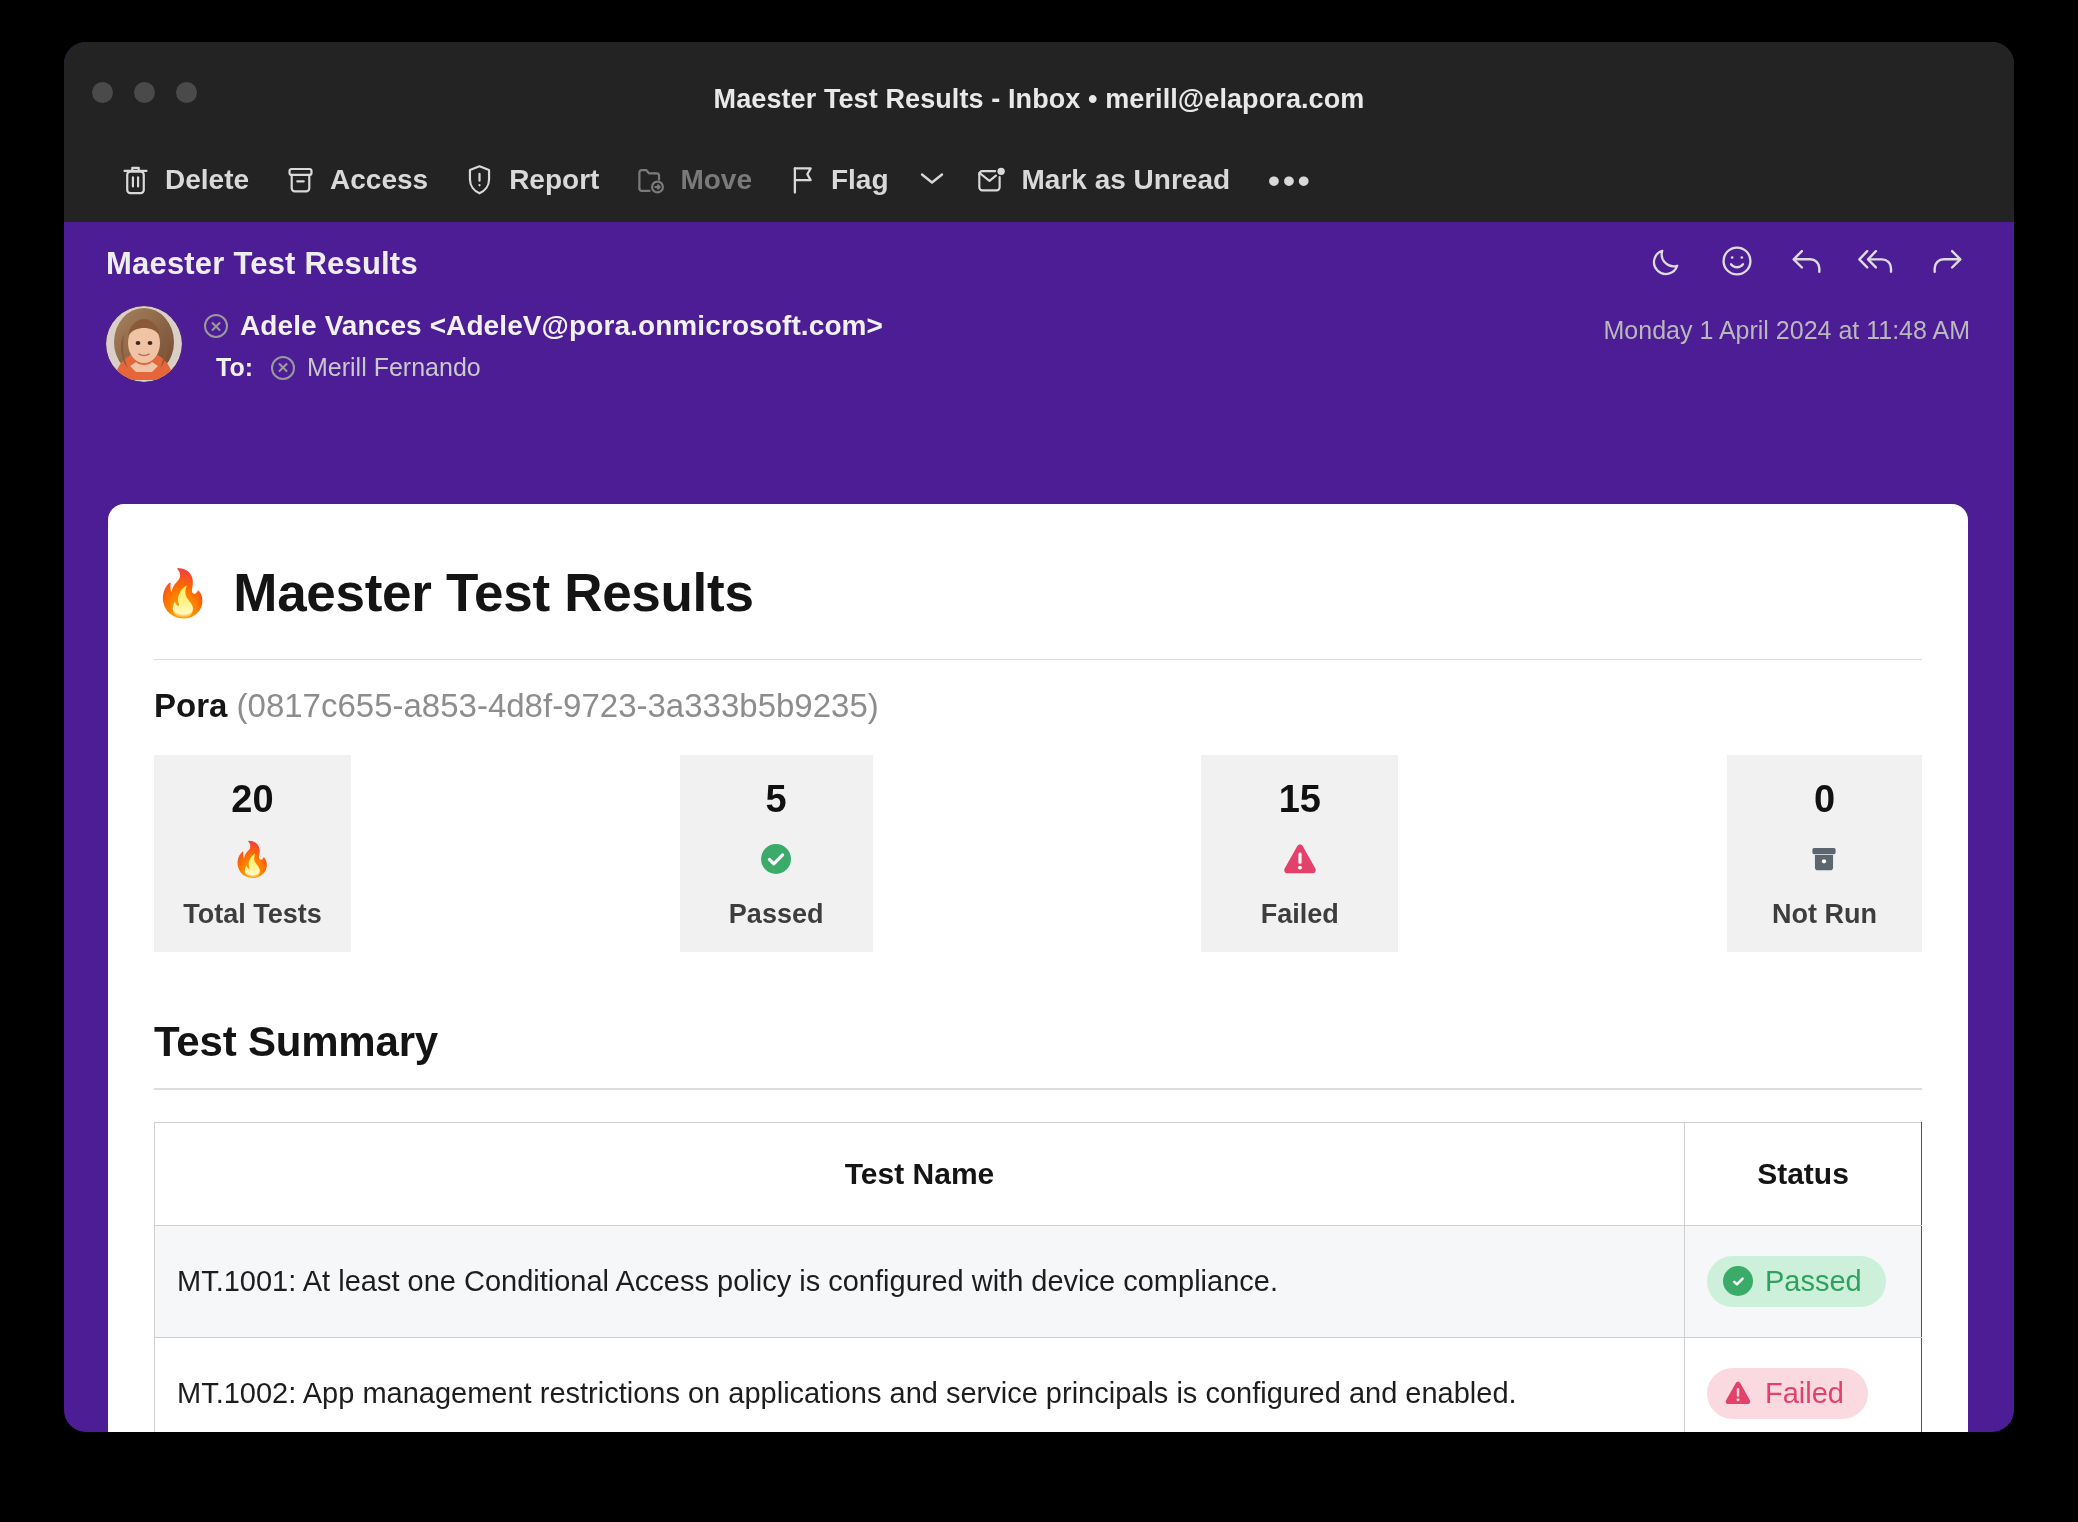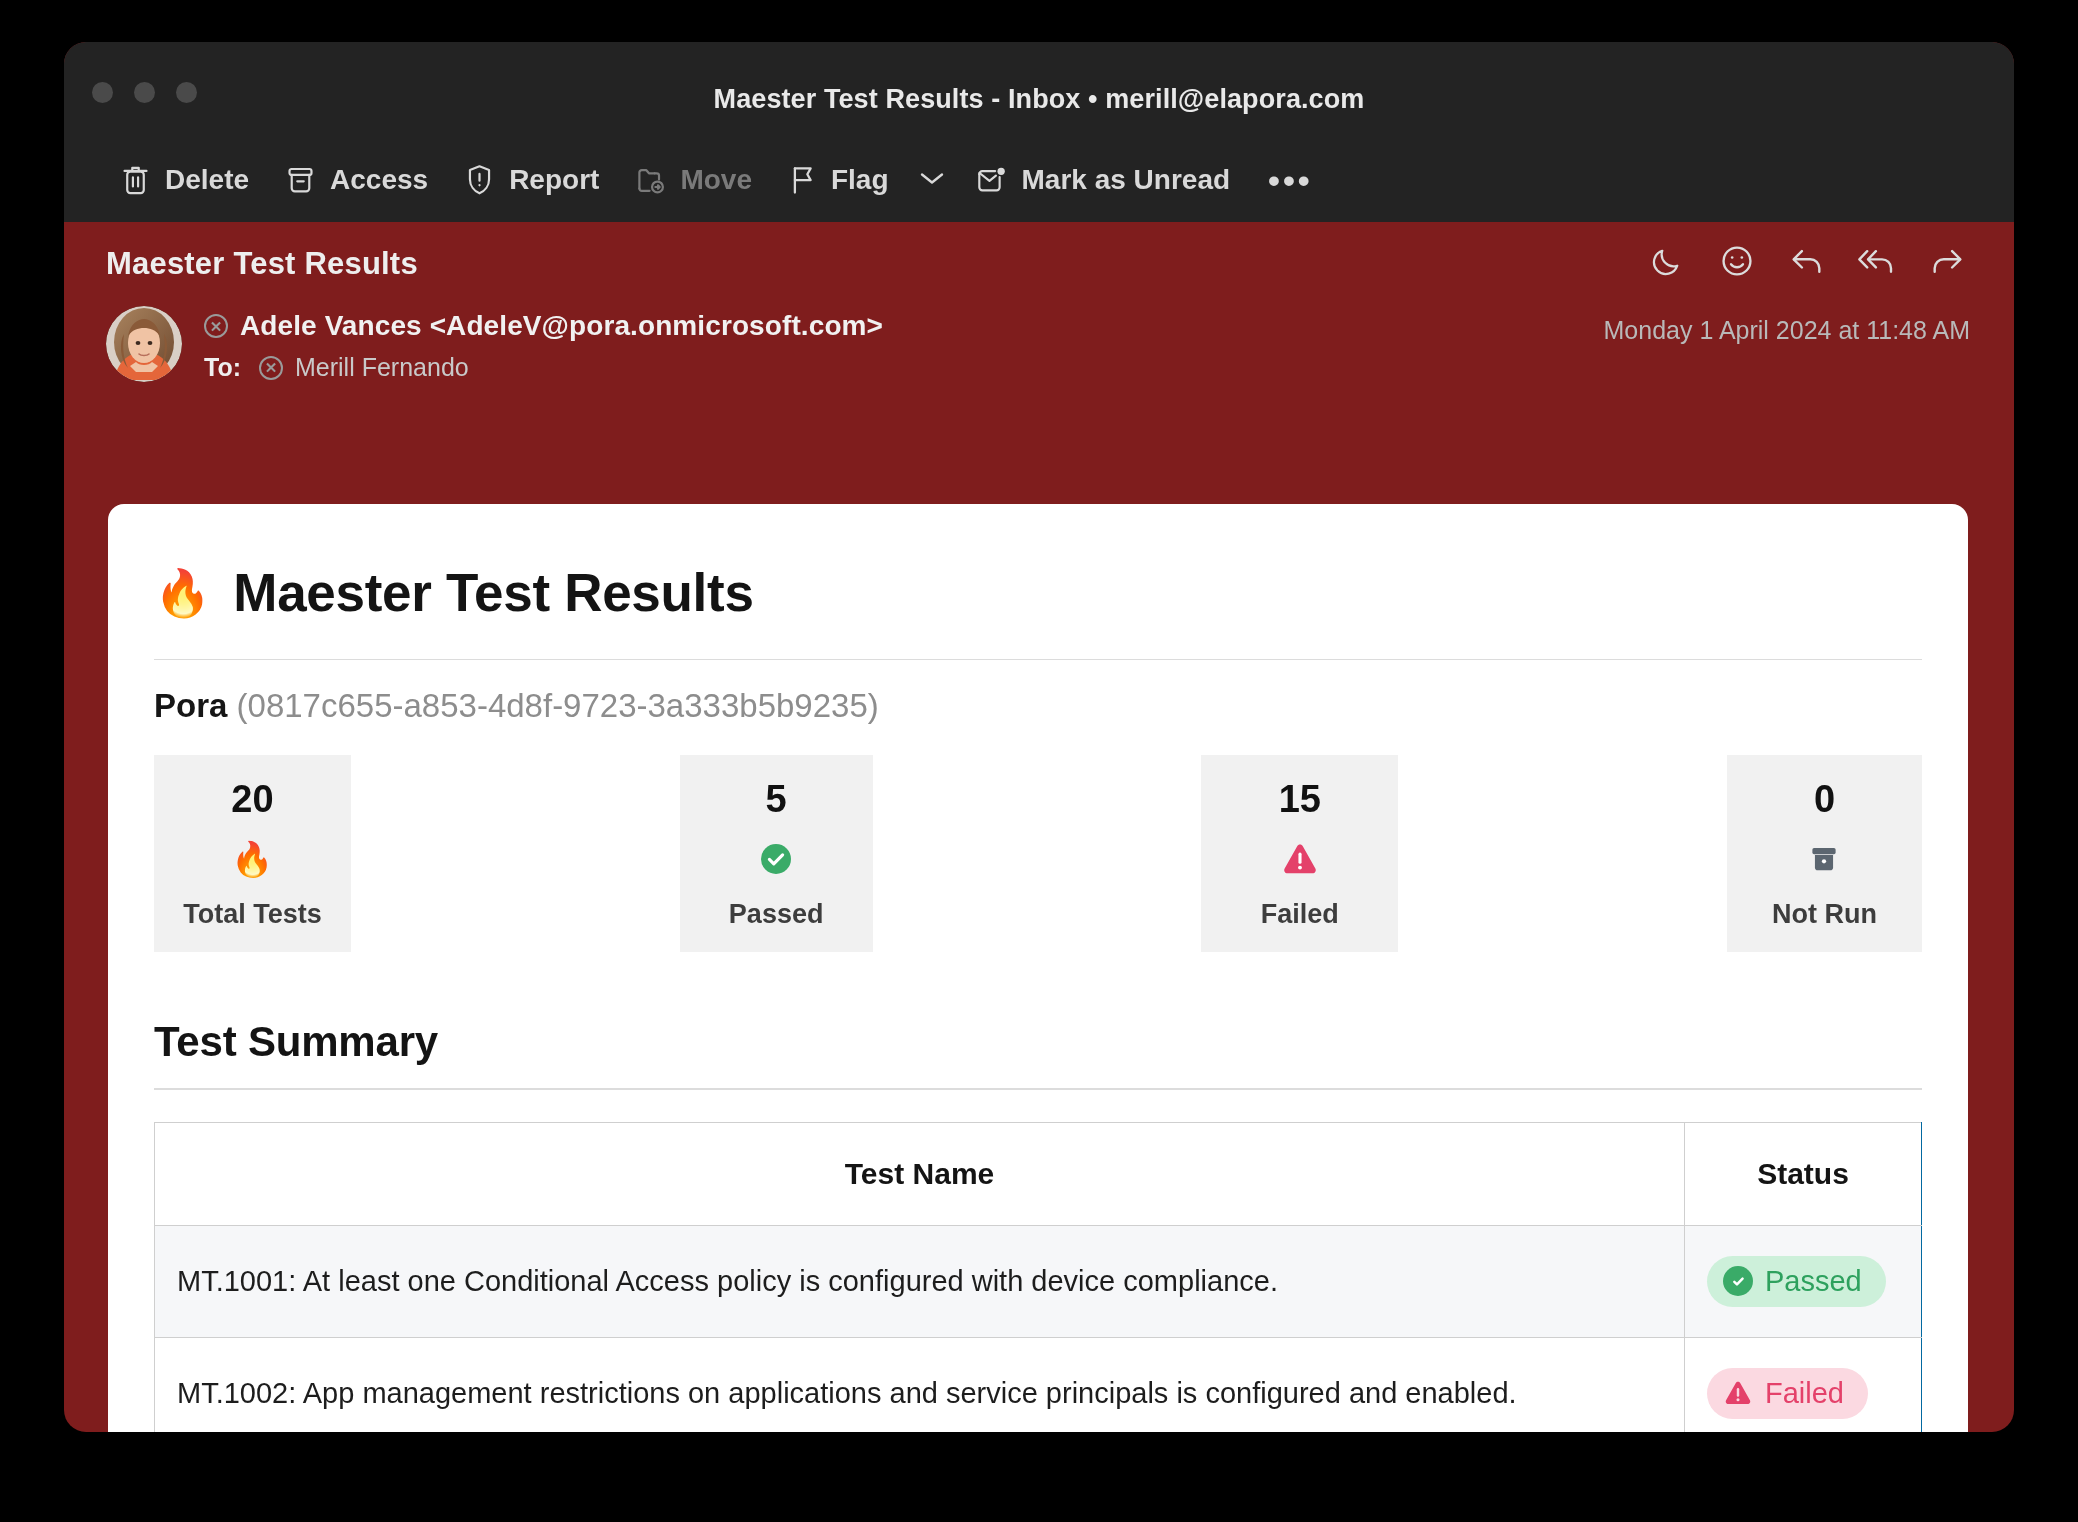--- a/index.html
+++ b/index.html
@@ -8,21 +8,21 @@
     background: #000000;
     font-family: "Liberation Sans", sans-serif;
     overflow: hidden;
   }
 
   
   .window {
     position: absolute;
     left: 64px; top: 42px;
     width: 1950px; height: 1390px;
-    background: #7f1d1d;
+    background: #4c1d95;
     border-radius: 22px;
     overflow: hidden;
   }
 
   
   .titlebar {
     position: relative;
     height: 96px;
     background: #232323;
   }
@@ -83,21 +83,21 @@
   .sender-name {
     color: #f1f1f1; font-size: 28px; font-weight: 700;
     display: flex; align-items: center; gap: 12px;
     letter-spacing: 0.1px;
   }
   .sender-to {
     margin-top: 11px;
     color: #c9c9c9; font-size: 25px;
     display: flex; align-items: center; gap: 12px;
   }
-  .sender-to .lbl { color: #f0f0f0; font-weight: 700; margin-right: 6px; }
+  .sender-to .lbl { color: #f0f0f0; font-weight: 700; margin-right: 6px; margin-left: 12px; }
   .presence {
     width: 24px; height: 24px; border-radius: 50%;
     border: 2.5px solid #9a9a9a; color: #9a9a9a;
     display: inline-flex; align-items: center; justify-content: center;
     font-size: 15px; line-height: 1; font-weight: 700;
     flex: 0 0 24px;
   }
   .msg-date {
     position: absolute; right: 4px; top: 10px;
     color: #b9b9b9; font-size: 25px;

